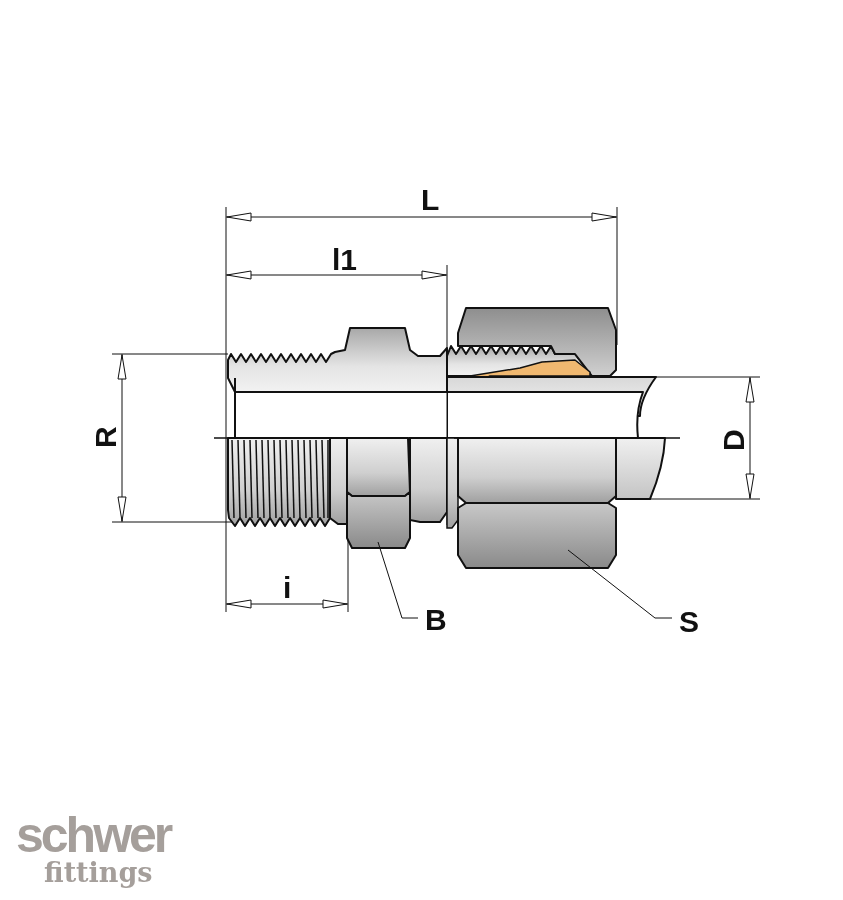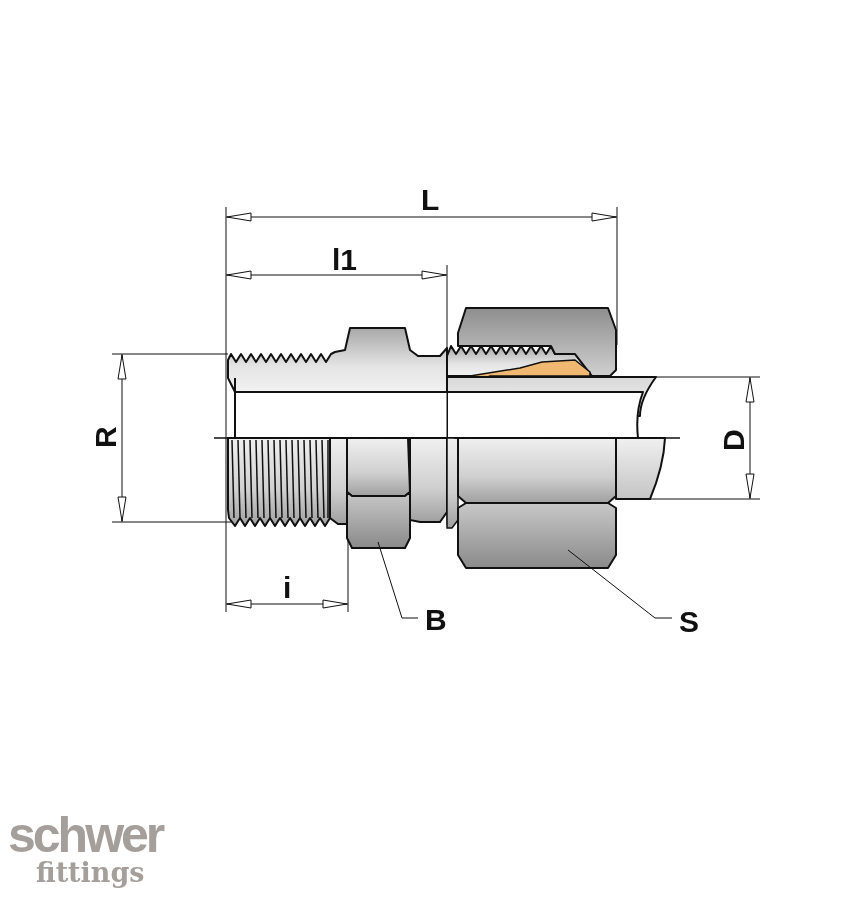--- a/index.html
+++ b/index.html
@@ -1,19 +1,19 @@
 <!DOCTYPE html>
 <html><head>
   <meta charset="utf-8">
   <style>
     html, body { margin: 0; padding: 0; background: #ffffff; }
     body { width: 843px; height: 900px; position: relative; overflow: hidden; font-family: "Liberation Sans", sans-serif; }
     #drawing { position: absolute; left: 0; top: 0; }
     .dim-label { font-family: "Liberation Sans", sans-serif; font-weight: bold; font-size: 30px; fill: #111; }
-    .logo { position: absolute; left: 8px; top: 812px; color: #a59f9b; }
+    .logo { position: absolute; left: 16px; top: 812px; color: #a59f9b; }
     .logo-main { font-family: "Liberation Sans", sans-serif; font-weight: bold; font-size: 50px; letter-spacing: -3px; line-height: 46px; display: block; }
     .logo-sub { font-family: "DejaVu Serif", serif; font-weight: bold; font-size: 27px; letter-spacing: 0px; line-height: 30px; display: block; margin-left: 28px; }
   </style>
 </head>
 <body>
 
 <svg id="drawing" width="843" height="900" viewBox="0 0 843 900" xmlns="http://www.w3.org/2000/svg">
   <defs>
     <linearGradient id="gBodyTop" x1="0" y1="0" x2="0" y2="1">
       <stop offset="0" stop-color="#a8a8a8"></stop>

